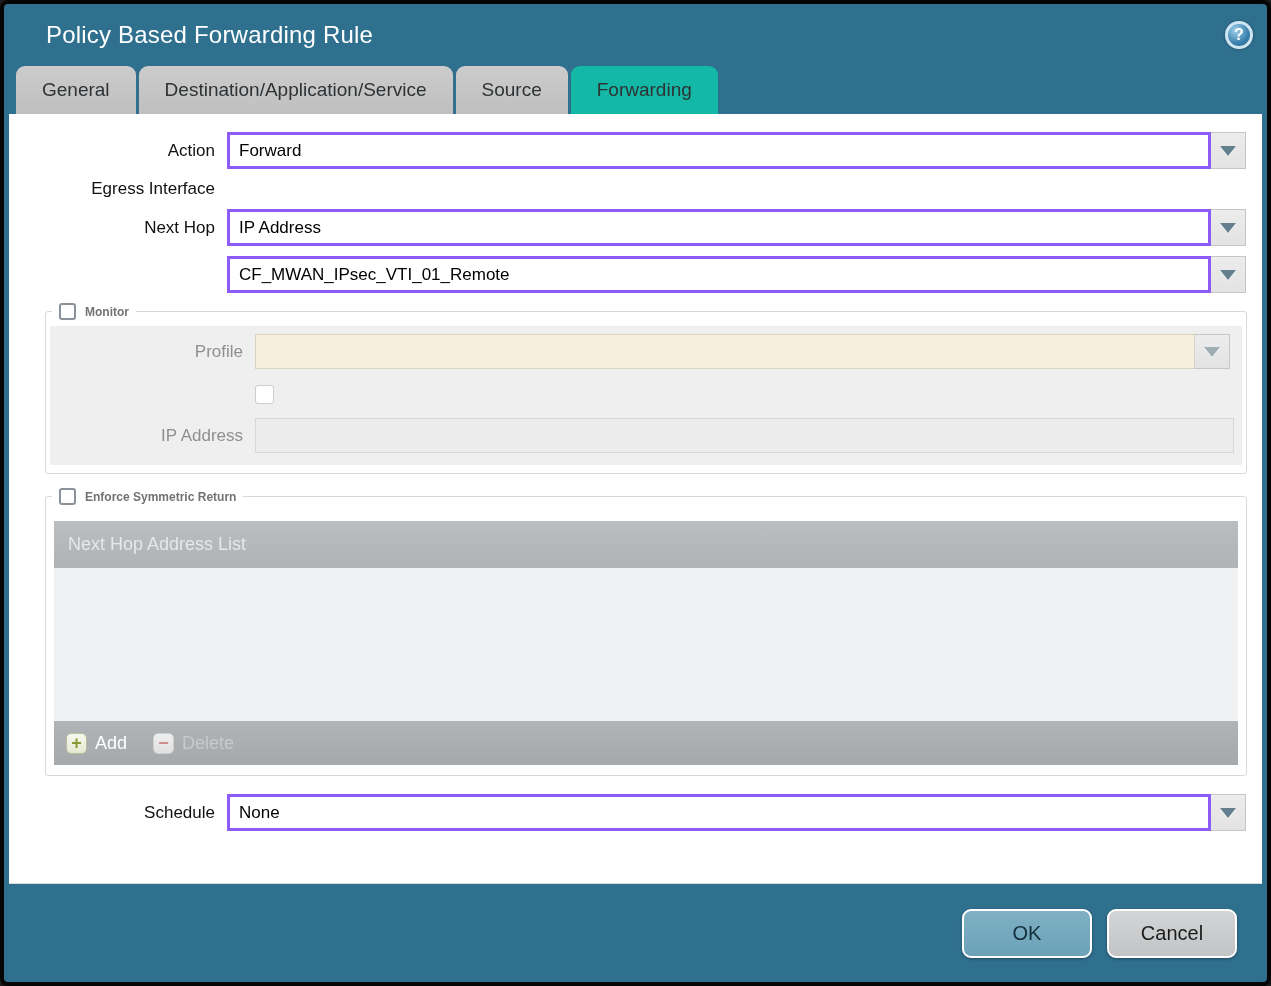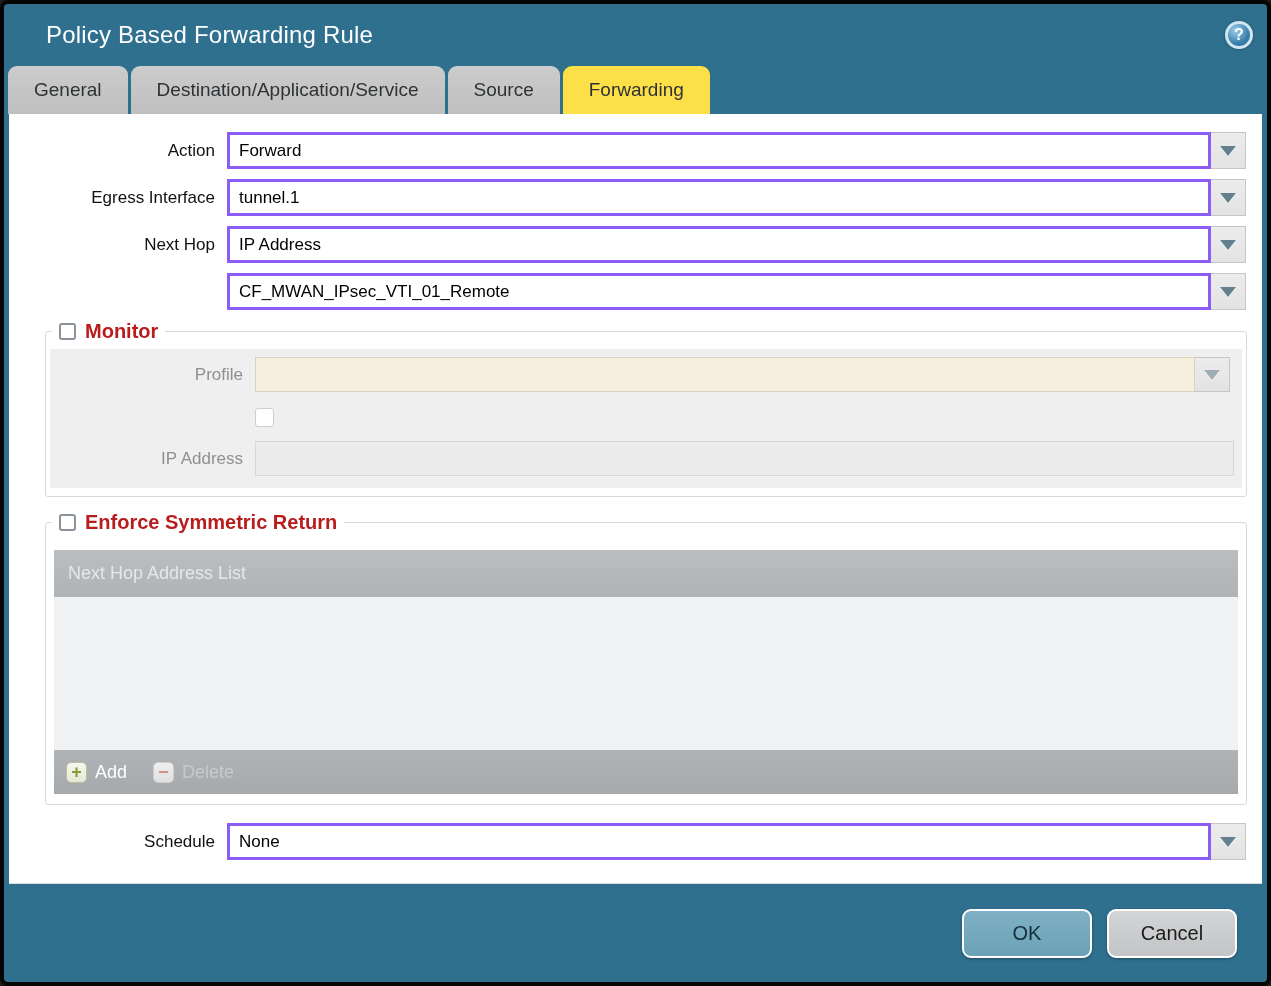--- a/index.html
+++ b/index.html
@@ -30,31 +30,31 @@
     box-shadow: 0 0 3px rgba(0,0,0,.35);
     color: #ffffff; font-size: 16px; font-weight: bold;
     display: flex; align-items: center; justify-content: center;
     cursor: pointer;
   }
 
   
   .tabs {
     height: 48px; flex: 0 0 auto;
     display: flex; gap: 3px;
-    padding-left: 4px;
+    padding-left: 12px;
   }
   .tab {
     background: linear-gradient(#cccccc, #bfbfbf);
     border-radius: 9px 9px 0 0;
     padding: 0 26px;
     display: flex; align-items: center;
     font-size: 19px; color: #2e3234;
     cursor: pointer; white-space: nowrap;
   }
-  .tab.active { background: #fde047; color: #2e3234; }
+  .tab.active { background: #14b8a6; color: #2e3234; }
 
   
   .content {
     flex: 1 1 auto;
     background: #ffffff;
     margin: 0 5px;
     padding: 18px 0 0 8px;
     overflow: hidden;
     border-bottom: 1px solid #d8dcde;
   }
@@ -95,21 +95,21 @@
   fieldset {
     border: 1px solid #d9d9d9;
     border-radius: 3px;
     margin: 4px 15px 14px 28px;
     padding: 6px 4px 8px 4px;
   }
   legend {
     display: flex; align-items: center; gap: 9px;
     padding: 0 7px; margin-left: 2px;
   }
-  .legend-label { color: #b91c1c; font-weight: bold; font-size: 20px; }
+  .legend-label { color: #737373; font-weight: bold; font-size: 12px; }
   .checkbox {
     width: 17px; height: 17px;
     border: 2px solid #8b929a; border-radius: 3px;
     background: #ffffff; cursor: pointer; flex: 0 0 auto;
   }
   .checkbox.disabled { border: 1px solid #cdcdcd; width: 19px; height: 19px; cursor: default; }
 
   .monitor-panel { background: #efefef; padding: 8px 0 12px 0; }
   .monitor-panel .form-label { width: 205px; color: #8f8f8f; }
   .profile-group { margin-right: 12px; height: 35px; }
@@ -201,26 +201,20 @@
       <div class="field-group">
         <div class="text-input">Forward</div>
         <div class="dd-btn">
             <span class="dd-arrow"></span>
           </div>
       </div>
     </div>
 
     <div class="form-row">
       <div class="form-label">Egress Interface</div>
-      <div class="field-group">
-        <div class="text-input">tunnel.1</div>
-        <div class="dd-btn">
-            <span class="dd-arrow"></span>
-          </div>
-      </div>
     </div>
 
     <div class="form-row">
       <div class="form-label">Next Hop</div>
       <div class="field-group">
         <div class="text-input">IP Address</div>
         <div class="dd-btn">
             <span class="dd-arrow"></span>
           </div>
       </div>

